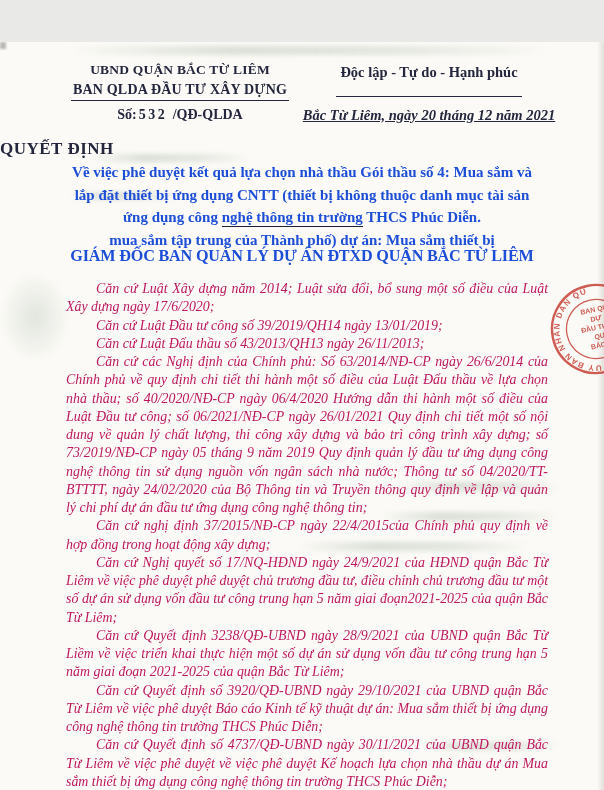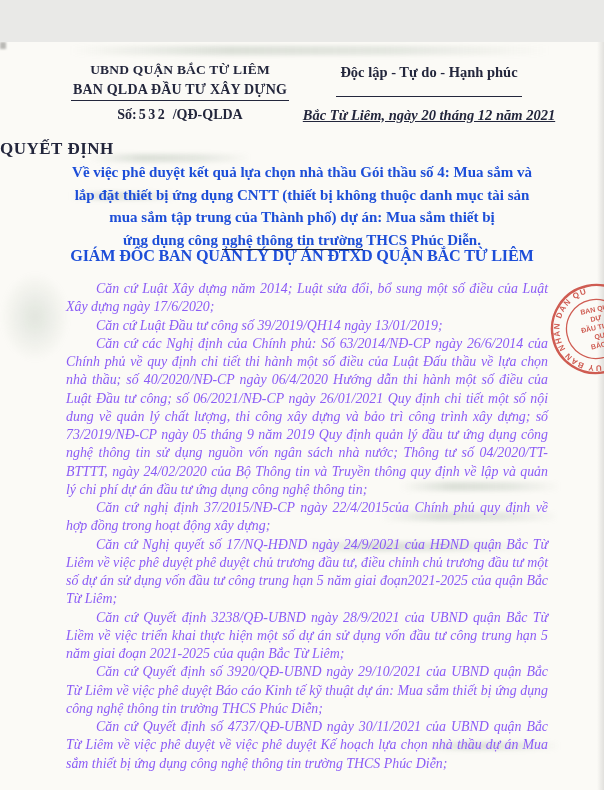--- a/index.html
+++ b/index.html
@@ -21,21 +21,21 @@
   .header-right{position:absolute;top:20px;left:288px;width:282px;text-align:center;line-height:1.3;}
   .header-right .nat1{font-size:13.5px;font-weight:700;letter-spacing:.1px;}
   .header-right .nat2{font-size:14.5px;font-weight:700;display:inline-block;border-bottom:1.5px solid #23263c;padding:0 4px 14px 4px;margin-top:1px;}
   .dateline{margin-top:9px;font-size:14.5px;font-style:italic;font-weight:600;text-decoration:underline;}
   
   .title{position:absolute;top:97px;left:0;width:100%;text-align:left;font-size:17px;font-weight:700;letter-spacing:.5px;}
   .subtitle{position:absolute;top:119px;left:52px;width:500px;text-align:center;font-weight:700;font-size:15px;line-height:22.7px;color:#1d4ed8;}
   .subtitle .u{border-bottom:1.6px solid #1e2135;padding-bottom:1px;}
   .authority{position:absolute;top:205px;left:0;width:100%;text-align:center;font-size:16.2px;font-weight:700;letter-spacing:-.2px;color:#1d4ed8;}
   
-  .body-block{position:absolute;top:238px;left:66px;width:482px;font-style:italic;font-size:13.9px;line-height:18.25px;text-align:justify;color:#8b5cf6;}
+  .body-block{position:absolute;top:238px;left:66px;width:482px;font-style:italic;font-size:13.9px;line-height:18.25px;text-align:justify;color:#be185d;}
   .body-block p{margin:0;text-indent:30px;}
   
   .stamp{position:absolute;left:546px;top:237px;width:100px;height:100px;opacity:.88;transform:rotate(-12deg);}
   
   .bleed{position:absolute;filter:blur(2px);pointer-events:none;}
   .bleed.row{background:linear-gradient(90deg,transparent,rgba(148,164,148,.30),rgba(148,164,148,.22),transparent);}
   .bleed.blob{background:radial-gradient(ellipse at center,rgba(150,168,150,.25),transparent 70%);}
   .edge-right{position:absolute;top:0;right:0;width:7px;height:100%;background:linear-gradient(90deg,transparent,rgba(70,70,70,.14));pointer-events:none;}
   .corner-mark{position:absolute;top:0;left:0;width:6px;height:7px;background:rgba(120,120,116,.5);filter:blur(1px);pointer-events:none;}
 </style>
@@ -64,29 +64,30 @@
   <div class="header-right">
     <div><span class="nat2">Độc lập - Tự do - Hạnh phúc</span></div>
     <div class="dateline">Bắc Từ Liêm, ngày 20 tháng 12 năm 2021</div>
   </div>
 
   <div class="title">QUYẾT ĐỊNH</div>
 
   <div class="subtitle">
     <div>Về việc phê duyệt kết quả lựa chọn nhà thầu Gói thầu số 4: Mua sắm và</div>
     <div>lắp đặt thiết bị ứng dụng CNTT (thiết bị không thuộc danh mục tài sản</div>
+    <div><span>ứng dụng công </span><span class="u">nghệ thông tin trường</span><span> THCS Phúc Diễn.</span></div>
     <div>mua sắm tập trung của Thành phố) dự án: Mua sắm thiết bị</div>
-    <div><span>ứng dụng công </span><span class="u">nghệ thông tin trường</span><span> THCS Phúc Diễn.</span></div>
   </div>
 
   <div class="authority">GIÁM ĐỐC BAN QUẢN LÝ DỰ ÁN ĐTXD QUẬN BẮC TỪ LIÊM</div>
 
   <div class="body-block" id="body-block">
       <p>Căn cứ Luật Xây dựng năm 2014; Luật sửa đổi, bổ sung một số điều của Luật Xây dựng ngày 17/6/2020;</p>
       <p>Căn cứ Luật Đầu tư công số 39/2019/QH14 ngày 13/01/2019;</p>
+      <p>Căn cứ Luật Đấu thầu số 43/2013/QH13 ngày 26/11/2013;</p>
       <p>Căn cứ các Nghị định của Chính phủ: Số 63/2014/NĐ-CP ngày 26/6/2014 của Chính phủ về quy định chi tiết thi hành một số điều của Luật Đấu thầu về lựa chọn nhà thầu; số 40/2020/NĐ-CP ngày 06/4/2020 Hướng dẫn thi hành một số điều của Luật Đầu tư công; số 06/2021/NĐ-CP ngày 26/01/2021 Quy định chi tiết một số nội dung về quản lý chất lượng, thi công xây dựng và bảo trì công trình xây dựng; số 73/2019/NĐ-CP ngày 05 tháng 9 năm 2019 Quy định quản lý đầu tư ứng dụng công nghệ thông tin sử dụng nguồn vốn ngân sách nhà nước; Thông tư số 04/2020/TT-BTTTT, ngày 24/02/2020 của Bộ Thông tin và Truyền thông quy định về lập và quản lý chi phí dự án đầu tư ứng dụng công nghệ thông tin;</p>
       <p>Căn cứ nghị định 37/2015/NĐ-CP ngày 22/4/2015của Chính phủ quy định về hợp đồng trong hoạt động xây dựng;</p>
       <p>Căn cứ Nghị quyết số 17/NQ-HĐND  ngày  24/9/2021 của HĐND quận Bắc Từ Liêm về việc phê duyệt phê duyệt chủ trương đầu tư, điều chỉnh chủ trương đầu tư một số dự án sử dụng vốn đầu tư công trung hạn 5 năm giai đoạn2021-2025 của quận Bắc Từ Liêm;</p>
       <p>Căn cứ Quyết định 3238/QĐ-UBND ngày 28/9/2021 của UBND quận Bắc Từ Liềm về việc triển khai thực hiện một số dự án sử dụng vốn đầu tư công trung hạn 5 năm giai đoạn 2021-2025 của quận Bắc Từ Liêm;</p>
       <p>Căn cứ Quyết định số 3920/QĐ-UBND ngày 29/10/2021 của UBND quận Bắc Từ Liêm về việc phê duyệt Báo cáo Kinh tế kỹ thuật  dự án: Mua sắm thiết bị ứng dụng công nghệ thông tin trường THCS Phúc Diễn;</p>
       <p>Căn cứ Quyết định số 4737/QĐ-UBND ngày 30/11/2021 của UBND quận Bắc Từ Liêm về việc phê duyệt về việc phê duyệt Kế hoạch lựa chọn nhà thầu dự án Mua sắm thiết bị ứng dụng công nghệ thông tin trường THCS Phúc Diễn;</p>
     </div>
 
   <svg class="stamp" viewBox="0 0 100 100">
     <circle cx="50" cy="50" r="44" fill="none" stroke="#c9473c" stroke-width="2.4"></circle>

